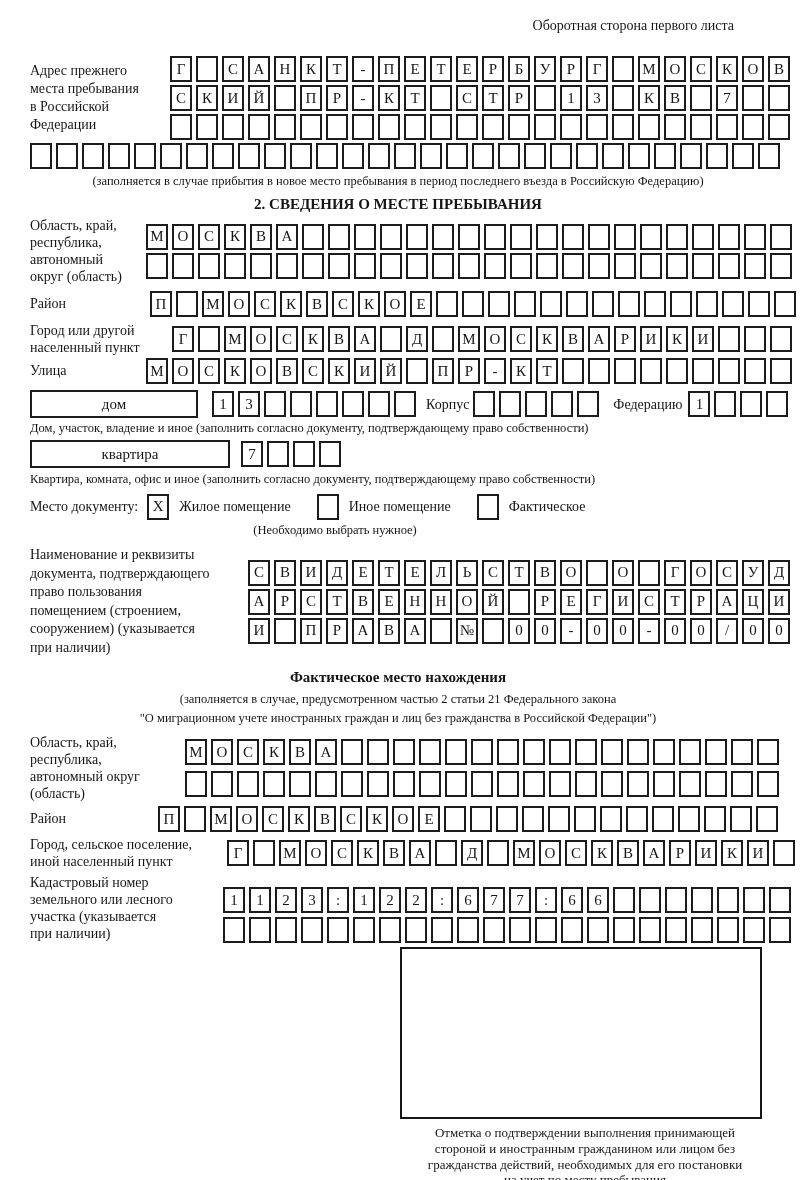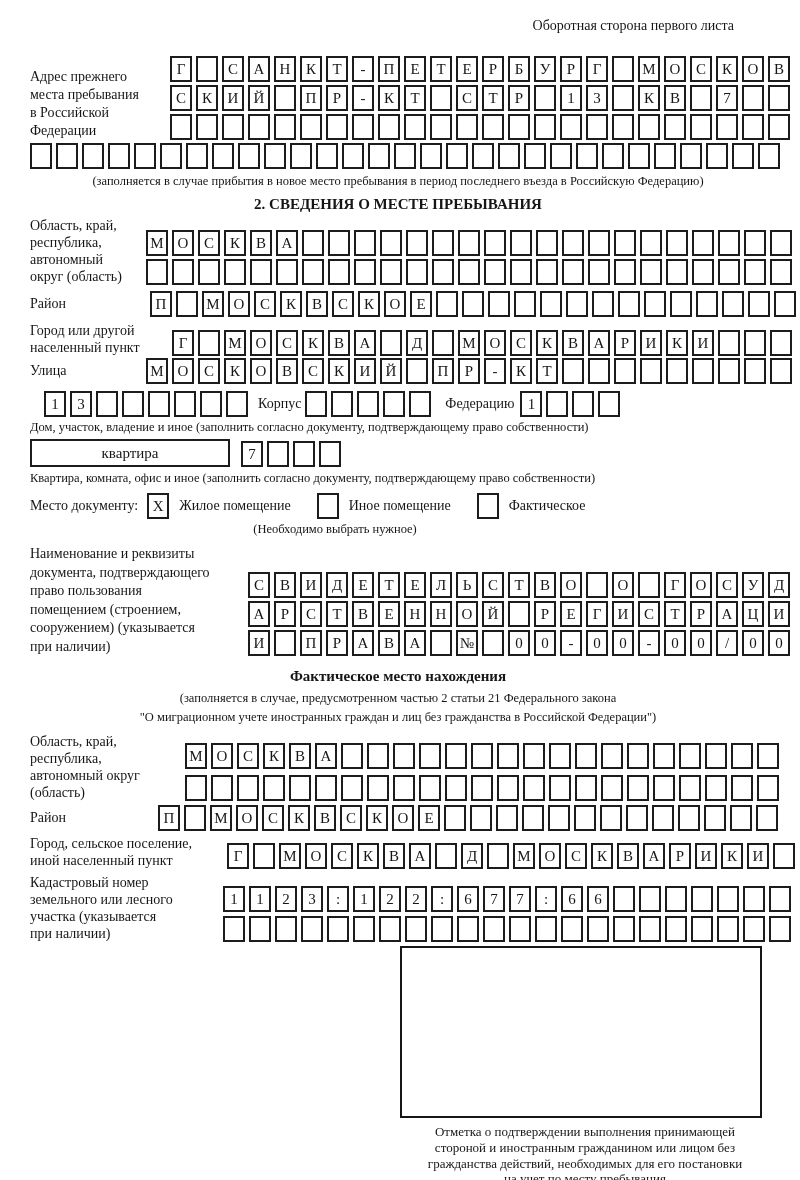--- a/index.html
+++ b/index.html
@@ -2,21 +2,21 @@
 <html><head>
 <meta charset="utf-8">
 <style>
   html,body{margin:0;padding:0;background:#fff;}
   body{width:800px;height:1180px;overflow:hidden;color:#161616;
        font-family:"Liberation Serif","DejaVu Serif",serif;}
   .page{box-sizing:border-box;width:800px;height:842px;padding:16px 4px 0 30px;position:relative;}
 
   .back-note{font-size:14px;text-align:right;margin:2px 62px 22px 0;}
 
-  .frow{display:flex;align-items:flex-end;}
+  .frow{display:flex;align-items:center;}
   .lbl{font-size:14px;line-height:18px;white-space:pre-line;flex:none;}
   .grid{display:flex;flex-wrap:wrap;column-gap:4px;row-gap:3px;}
   .cb{display:inline-flex;width:22px;height:26px;box-sizing:border-box;border:2px solid #1c1c1c;
       align-items:center;justify-content:center;font-size:15px;flex:none;background:#fff;}
   .cap{font-size:12.5px;line-height:15px;}
   .center{text-align:center;}
   .h2{font-size:15px;font-weight:bold;text-align:center;margin:7px 30px 4px 0;}
 
   
   .w140{width:140px;} .w116{width:116px;} .w120{width:120px;} .w142{width:142px;}
@@ -312,20 +312,21 @@
         <span class="cb"></span>
         <span class="cb"></span>
         <span class="cb"></span>
         <span class="cb"></span>
         <span class="cb"></span>
         <span class="cb"></span>
       </div>
   </div>
 
   <div class="frow" style="margin-top:6px">
+    <div class="wbox" style="width:168px">дом</div>
     <div class="grid" style="margin-left:14px">
         <span class="cb">1</span>
         <span class="cb">3</span>
         <span class="cb"></span>
         <span class="cb"></span>
         <span class="cb"></span>
         <span class="cb"></span>
         <span class="cb"></span>
         <span class="cb"></span>
       </div>

